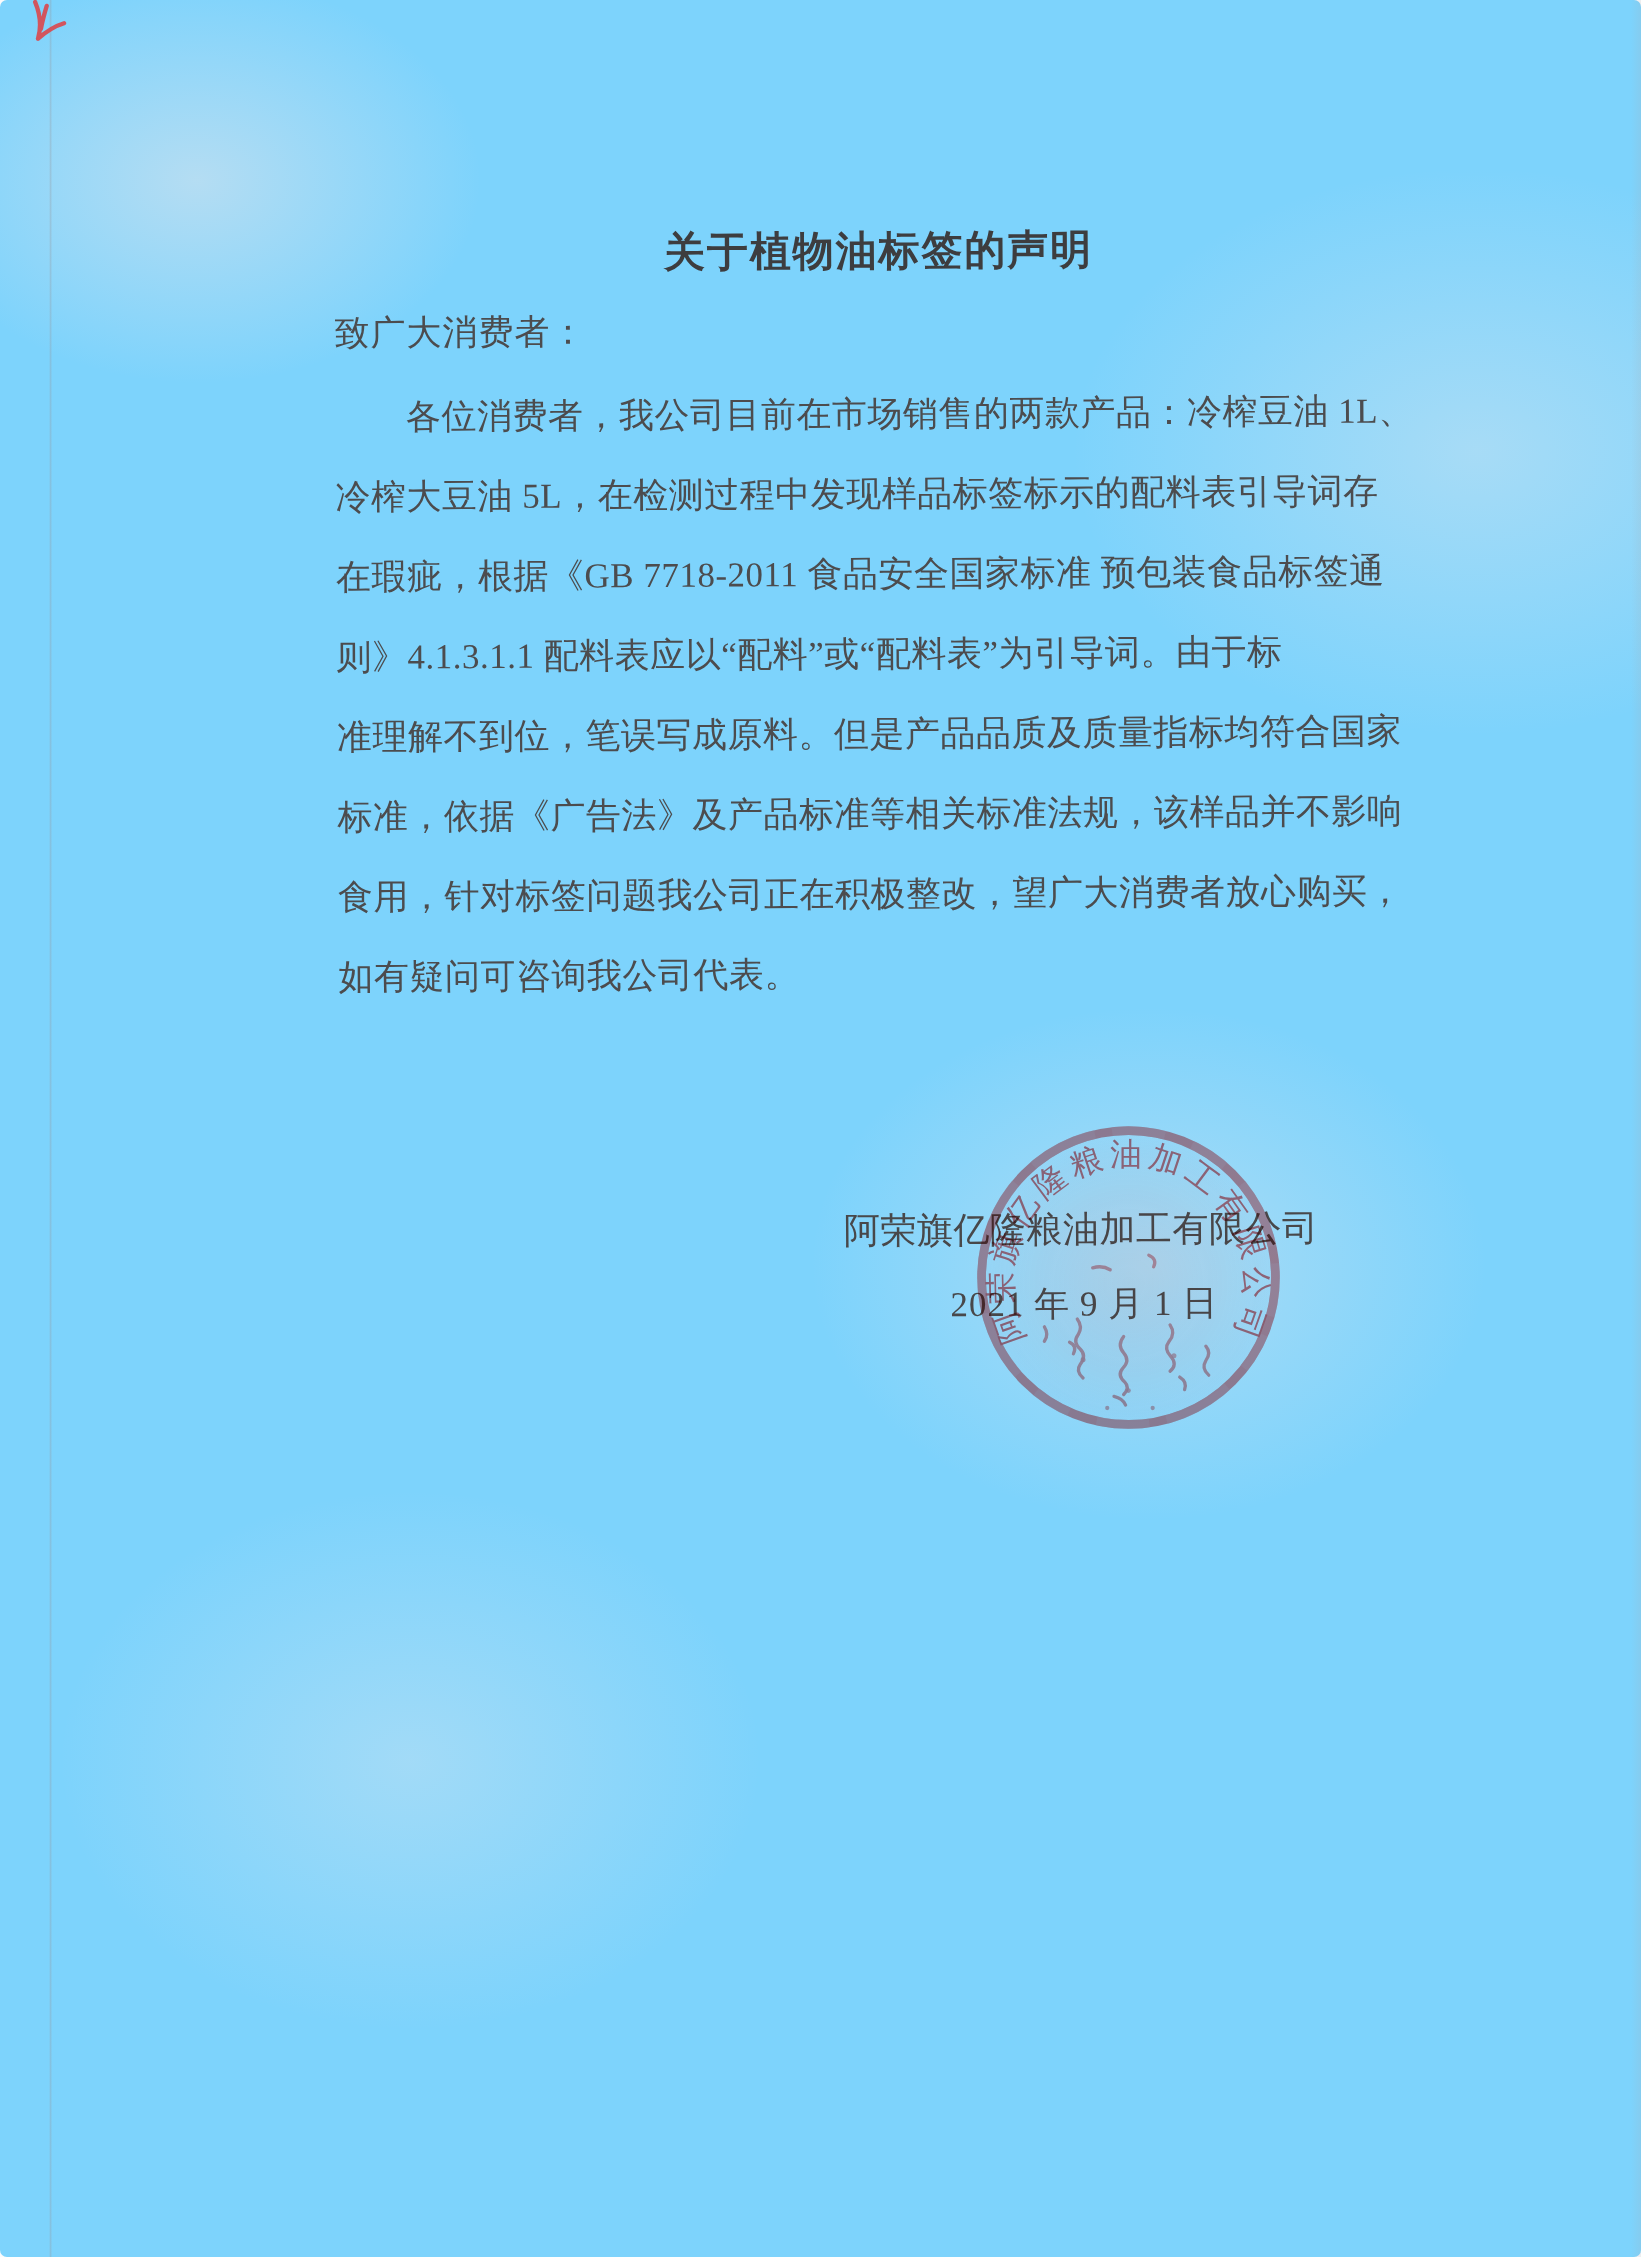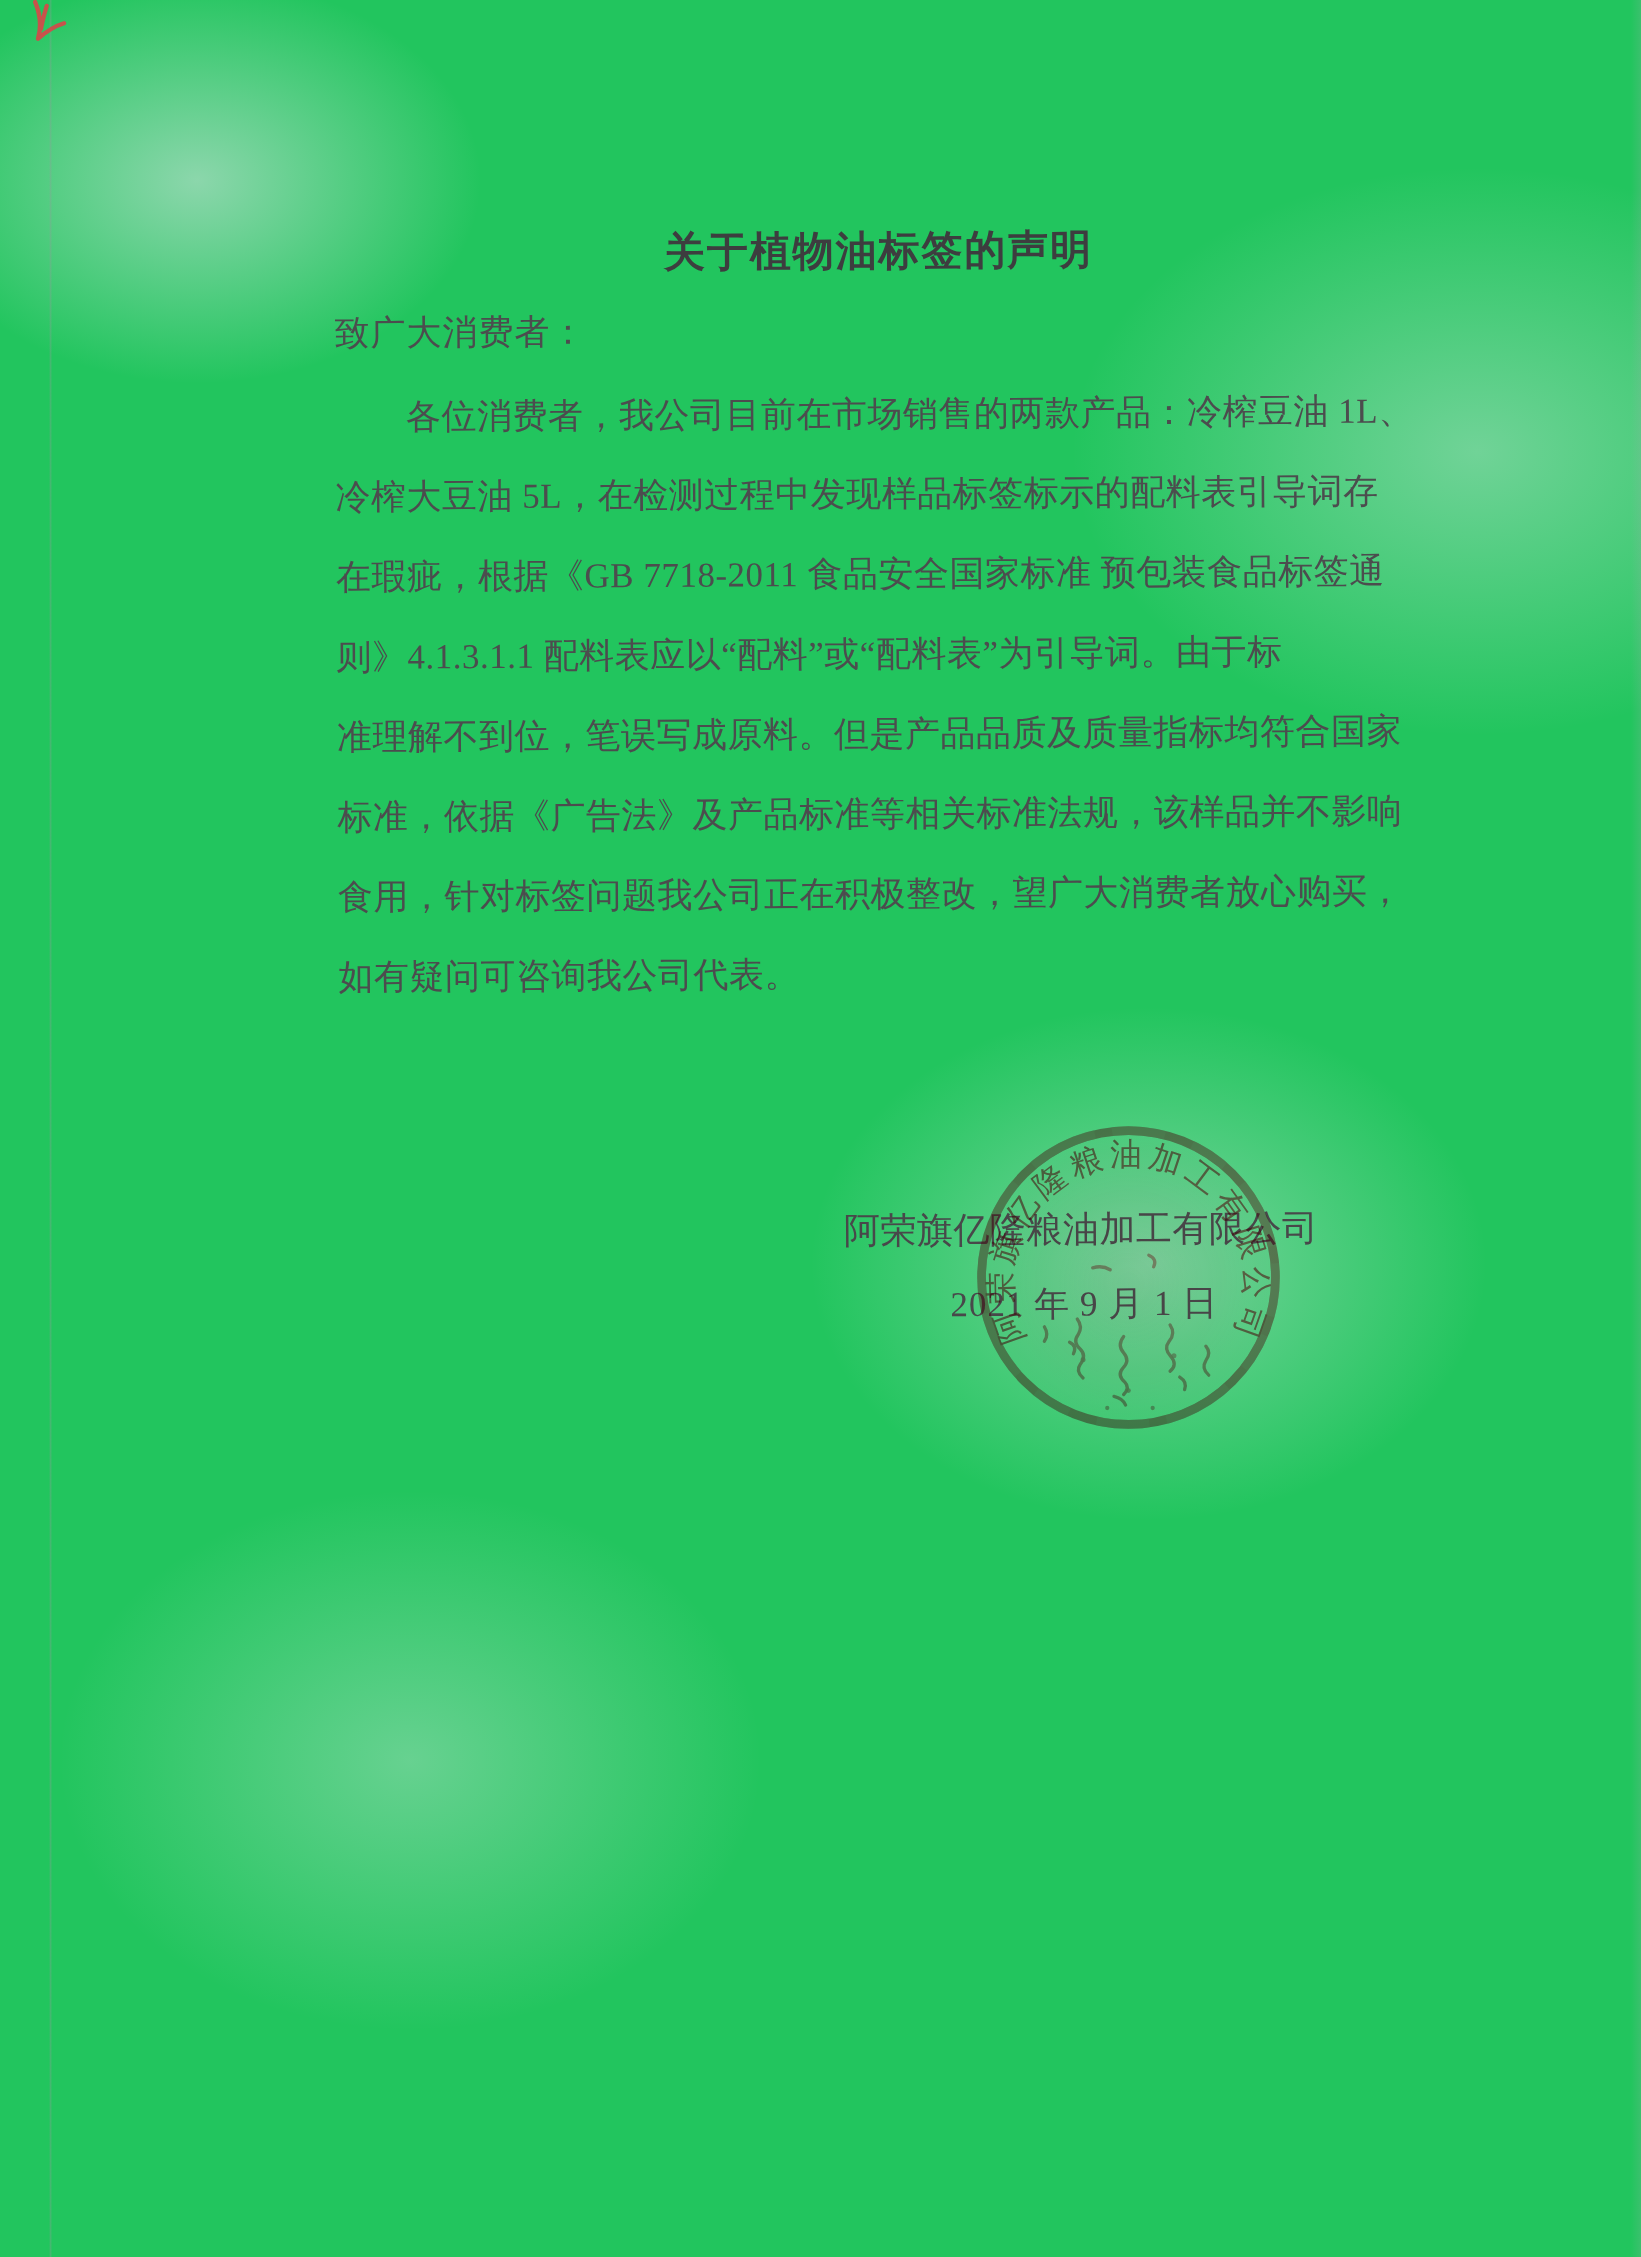--- a/index.html
+++ b/index.html
@@ -3,21 +3,21 @@
 <meta charset="utf-8">
 <style>
   html,body{margin:0;padding:0;}
   body{
     width:1641px;height:2257px;
     background:#fbfbfc;
     overflow:hidden;
     position:relative;
     font-family:"Liberation Serif","DejaVu Serif",serif;
   }
-  .sheet{position:absolute;inset:0;background:#22c55e;}
+  .sheet{position:absolute;inset:0;background:#7dd3fc;border-radius:7px;}
   
   .sheet::before{
     content:"";position:absolute;inset:0;
     background:
       radial-gradient(406px 290px at 12% 8%, rgba(226,229,235,.55), rgba(226,229,235,0) 70%),
       radial-gradient(483px 367px at 70% 56%, rgba(228,231,236,.45), rgba(228,231,236,0) 70%),
       radial-gradient(579px 406px at 90% 20%, rgba(230,232,237,.4), rgba(230,232,237,0) 70%),
       radial-gradient(502px 386px at 25% 78%, rgba(231,233,238,.35), rgba(231,233,238,0) 70%);
   }
   .edge-left{

